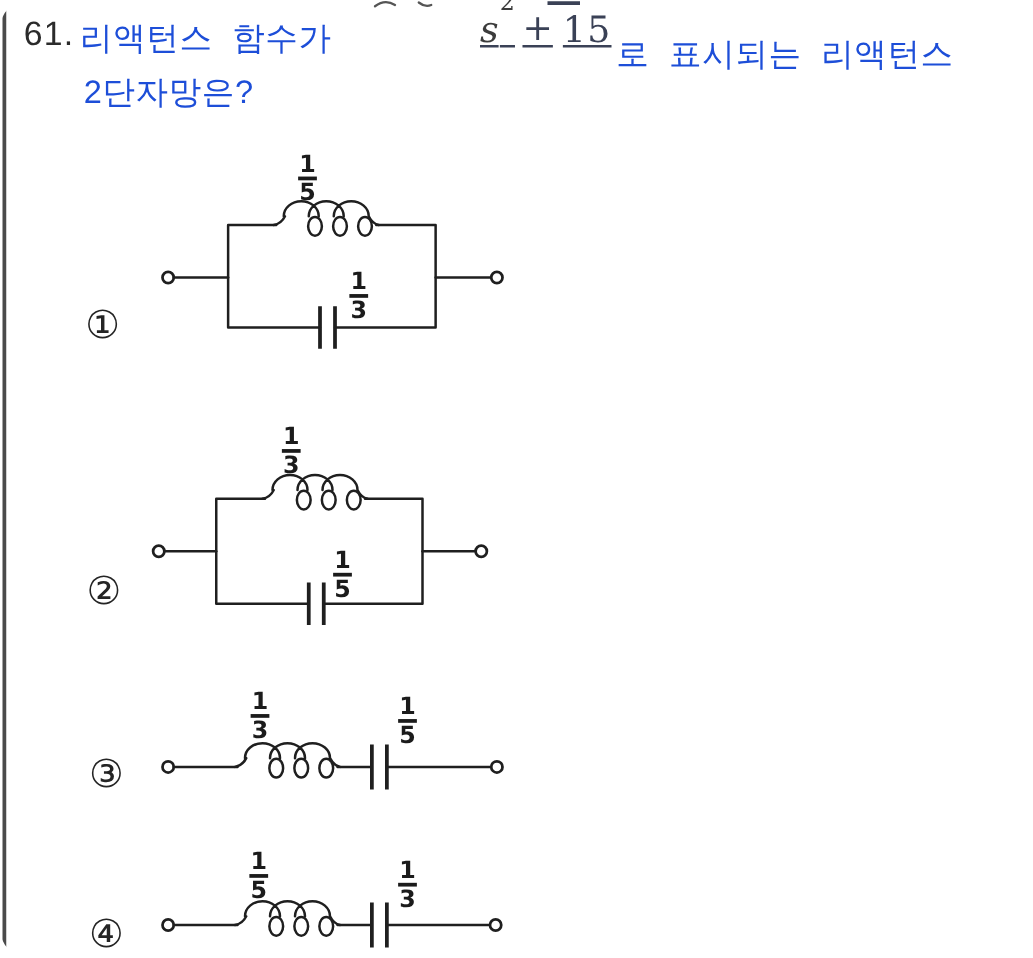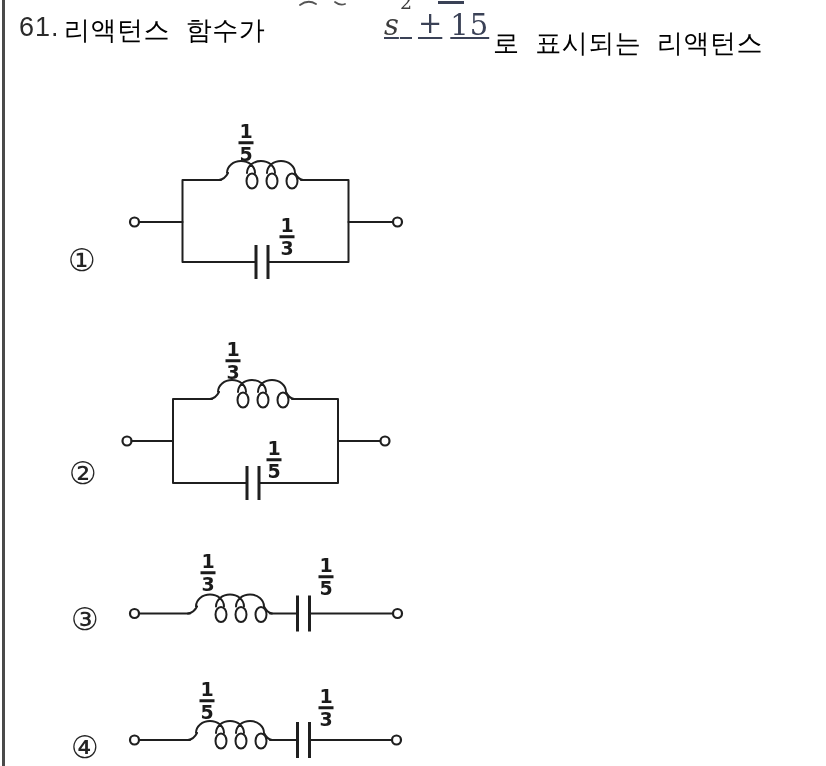--- a/index.html
+++ b/index.html
@@ -1,24 +1,25 @@
 <!DOCTYPE html>
 <html><head>
 <meta charset="utf-8">
 <style>
   html,body { margin:0; padding:0; background:#ffffff; }
   .page {
     position:relative; width:826px; height:766px; background:#ffffff;
     overflow:hidden; font-family:"Liberation Sans","DejaVu Sans",sans-serif;
     color:#2b2b2b;
+    border-radius:23px;
   }
   .vline { position:absolute; left:2px; top:0; width:2.5px; height:766px; background:#4a4a4a; }
 
   .t { position:absolute; white-space:nowrap; }
-  .korean { font-size:26px; letter-spacing:0.5px; word-spacing:8px; color:#000000; }
+  .korean { font-size:26px; letter-spacing:0.5px; word-spacing:8px; color:#1d4ed8; }
   .qnum { left:19px; top:12px; font-size:27px; letter-spacing:1px; color:#2b2b2b; }
   .line1a { left:64px; top:13px; }
   .line1b { left:493px; top:13px;margin-top:13px; }
   .line2  { left:67px; top:56px; }
 
   .formula {
     position:absolute; left:384px; top:0; line-height:34px;
     font-family:"DejaVu Serif","Liberation Serif",serif; font-size:29px; color:#3a4156;text-decoration:underline;
   }
   .fv { font-style:italic; color:#3c3c3c; }
@@ -57,20 +58,21 @@
 
   <span class="t qnum">61.</span>
   <span class="t korean line1a">리액턴스 함수가</span>
 
   <div class="formula">
     <span class="fv">s</span><sup class="fe">2</sup><span class="fo">+</span><span class="fc">15</span>
   </div>
   <div class="overline-frag"></div>
 
   <span class="t korean line1b">로 표시되는 리액턴스</span>
+  <span class="t korean line2">2단자망은?</span>
 
   <svg class="circuits" width="826" height="766" viewBox="0 0 826 766">
 
     <g>
       <path class="frag" d="M300,5 Q308,-1 316,4"></path>
       <path class="frag" d="M335,2 q5,4 10,2"></path>
     </g>
 
     <g>
       <circle class="term" cx="134.5" cy="222" r="4.5"></circle>

